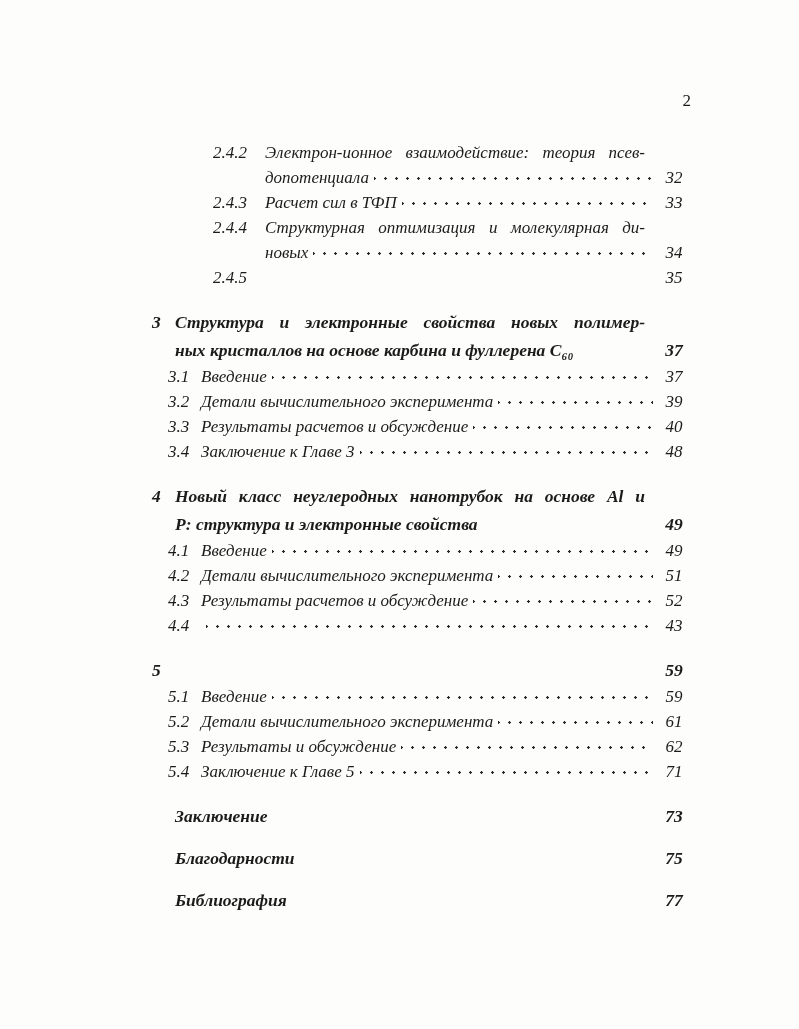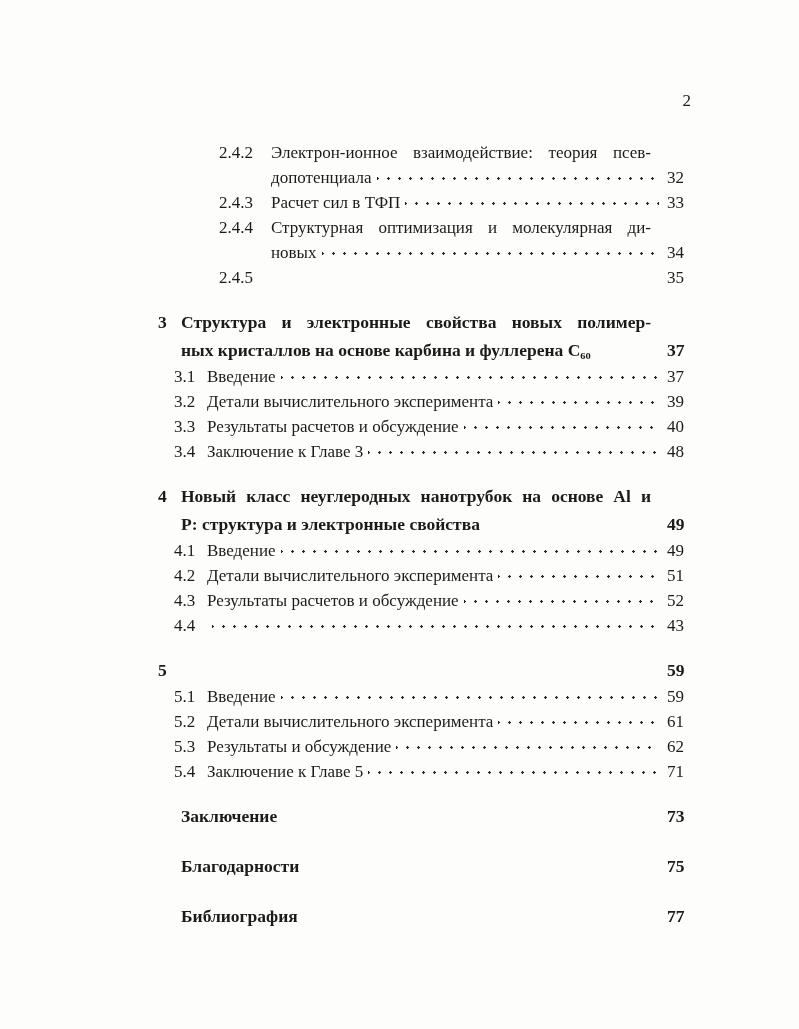--- a/index.html
+++ b/index.html
@@ -12,26 +12,27 @@
     color:#1b1b1b;
     overflow:hidden;
   }
   .pagenum {
     position:absolute;
     top:88px; right:108px;
     font-size:17px; line-height:25px;
   }
   .toc {
     position:absolute;
-    left:158px; top:140px;
+    left:152px; top:140px;
     width:535px;
+    font-style:italic;
   }
   .entry { margin:0; }
   .entry.chapter { margin-top:18px; font-weight:bold; }
-  .entry.chapter + .entry.chapter { margin-top:22px; }
+  .entry.chapter + .entry.chapter { margin-top:14px; }
   .row {
     display:flex;
     align-items:baseline;
     font-size:17px;
     line-height:25px;
     white-space:nowrap;
   }
   .entry.chapter .row { line-height:28px; font-size:17.5px; }
   .num { flex:0 0 auto; }
   .entry.subsub  .num { margin-left:61px; width:52px; }
@@ -51,21 +52,21 @@
   .dots {
     flex:1 1 auto;
     align-self:stretch;
     margin:0 8px 0 5px;
     background-image:radial-gradient(circle, #262626 1.15px, rgba(0,0,0,0) 1.45px);
     background-size:11px 11px;
     background-repeat:repeat-x;
     background-position:6px calc(100% - 6px);
   }
   .spacer { flex:1 1 auto; }
-  .pg { flex:0 0 auto; width:26px; text-align:left; }
+  .pg { flex:0 0 auto; width:26px; text-align:center; }
 </style>
 </head>
 <body>
 
 <div class="page">
   <div class="pagenum">2</div>
   <div class="toc">
       <div class="entry subsub">
         <div class="row">
           <span class="num">2.4.2</span>

